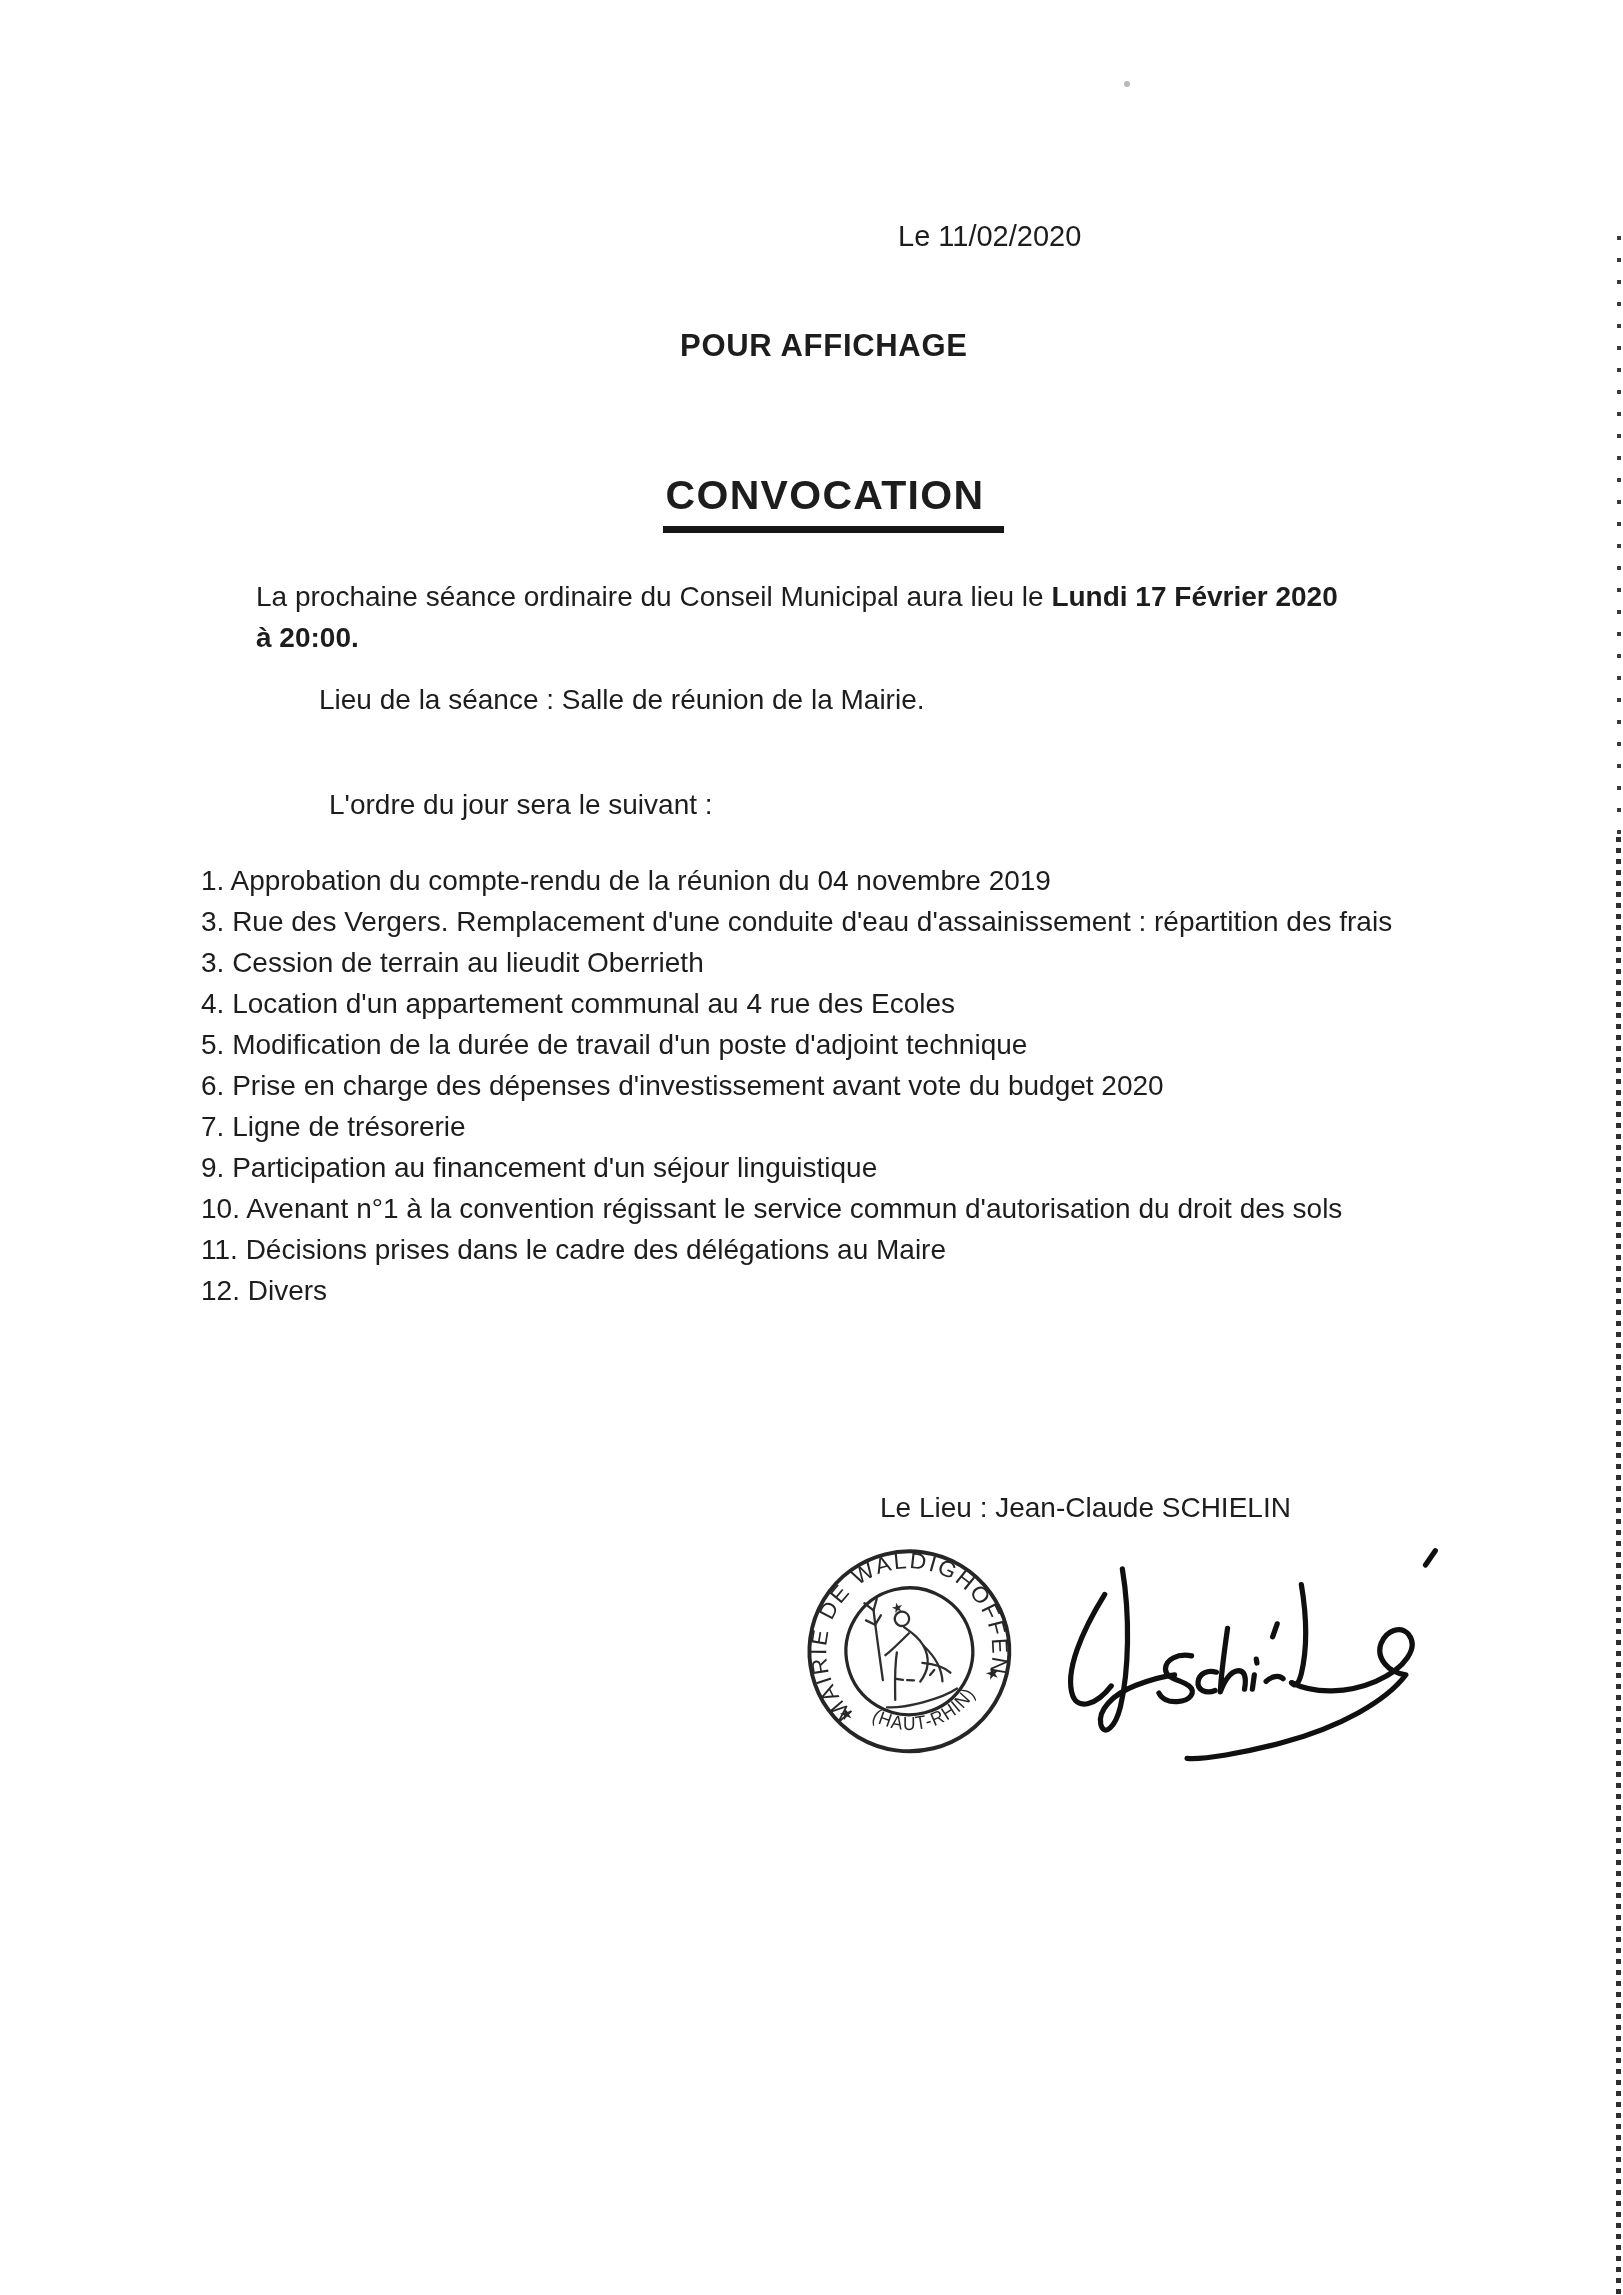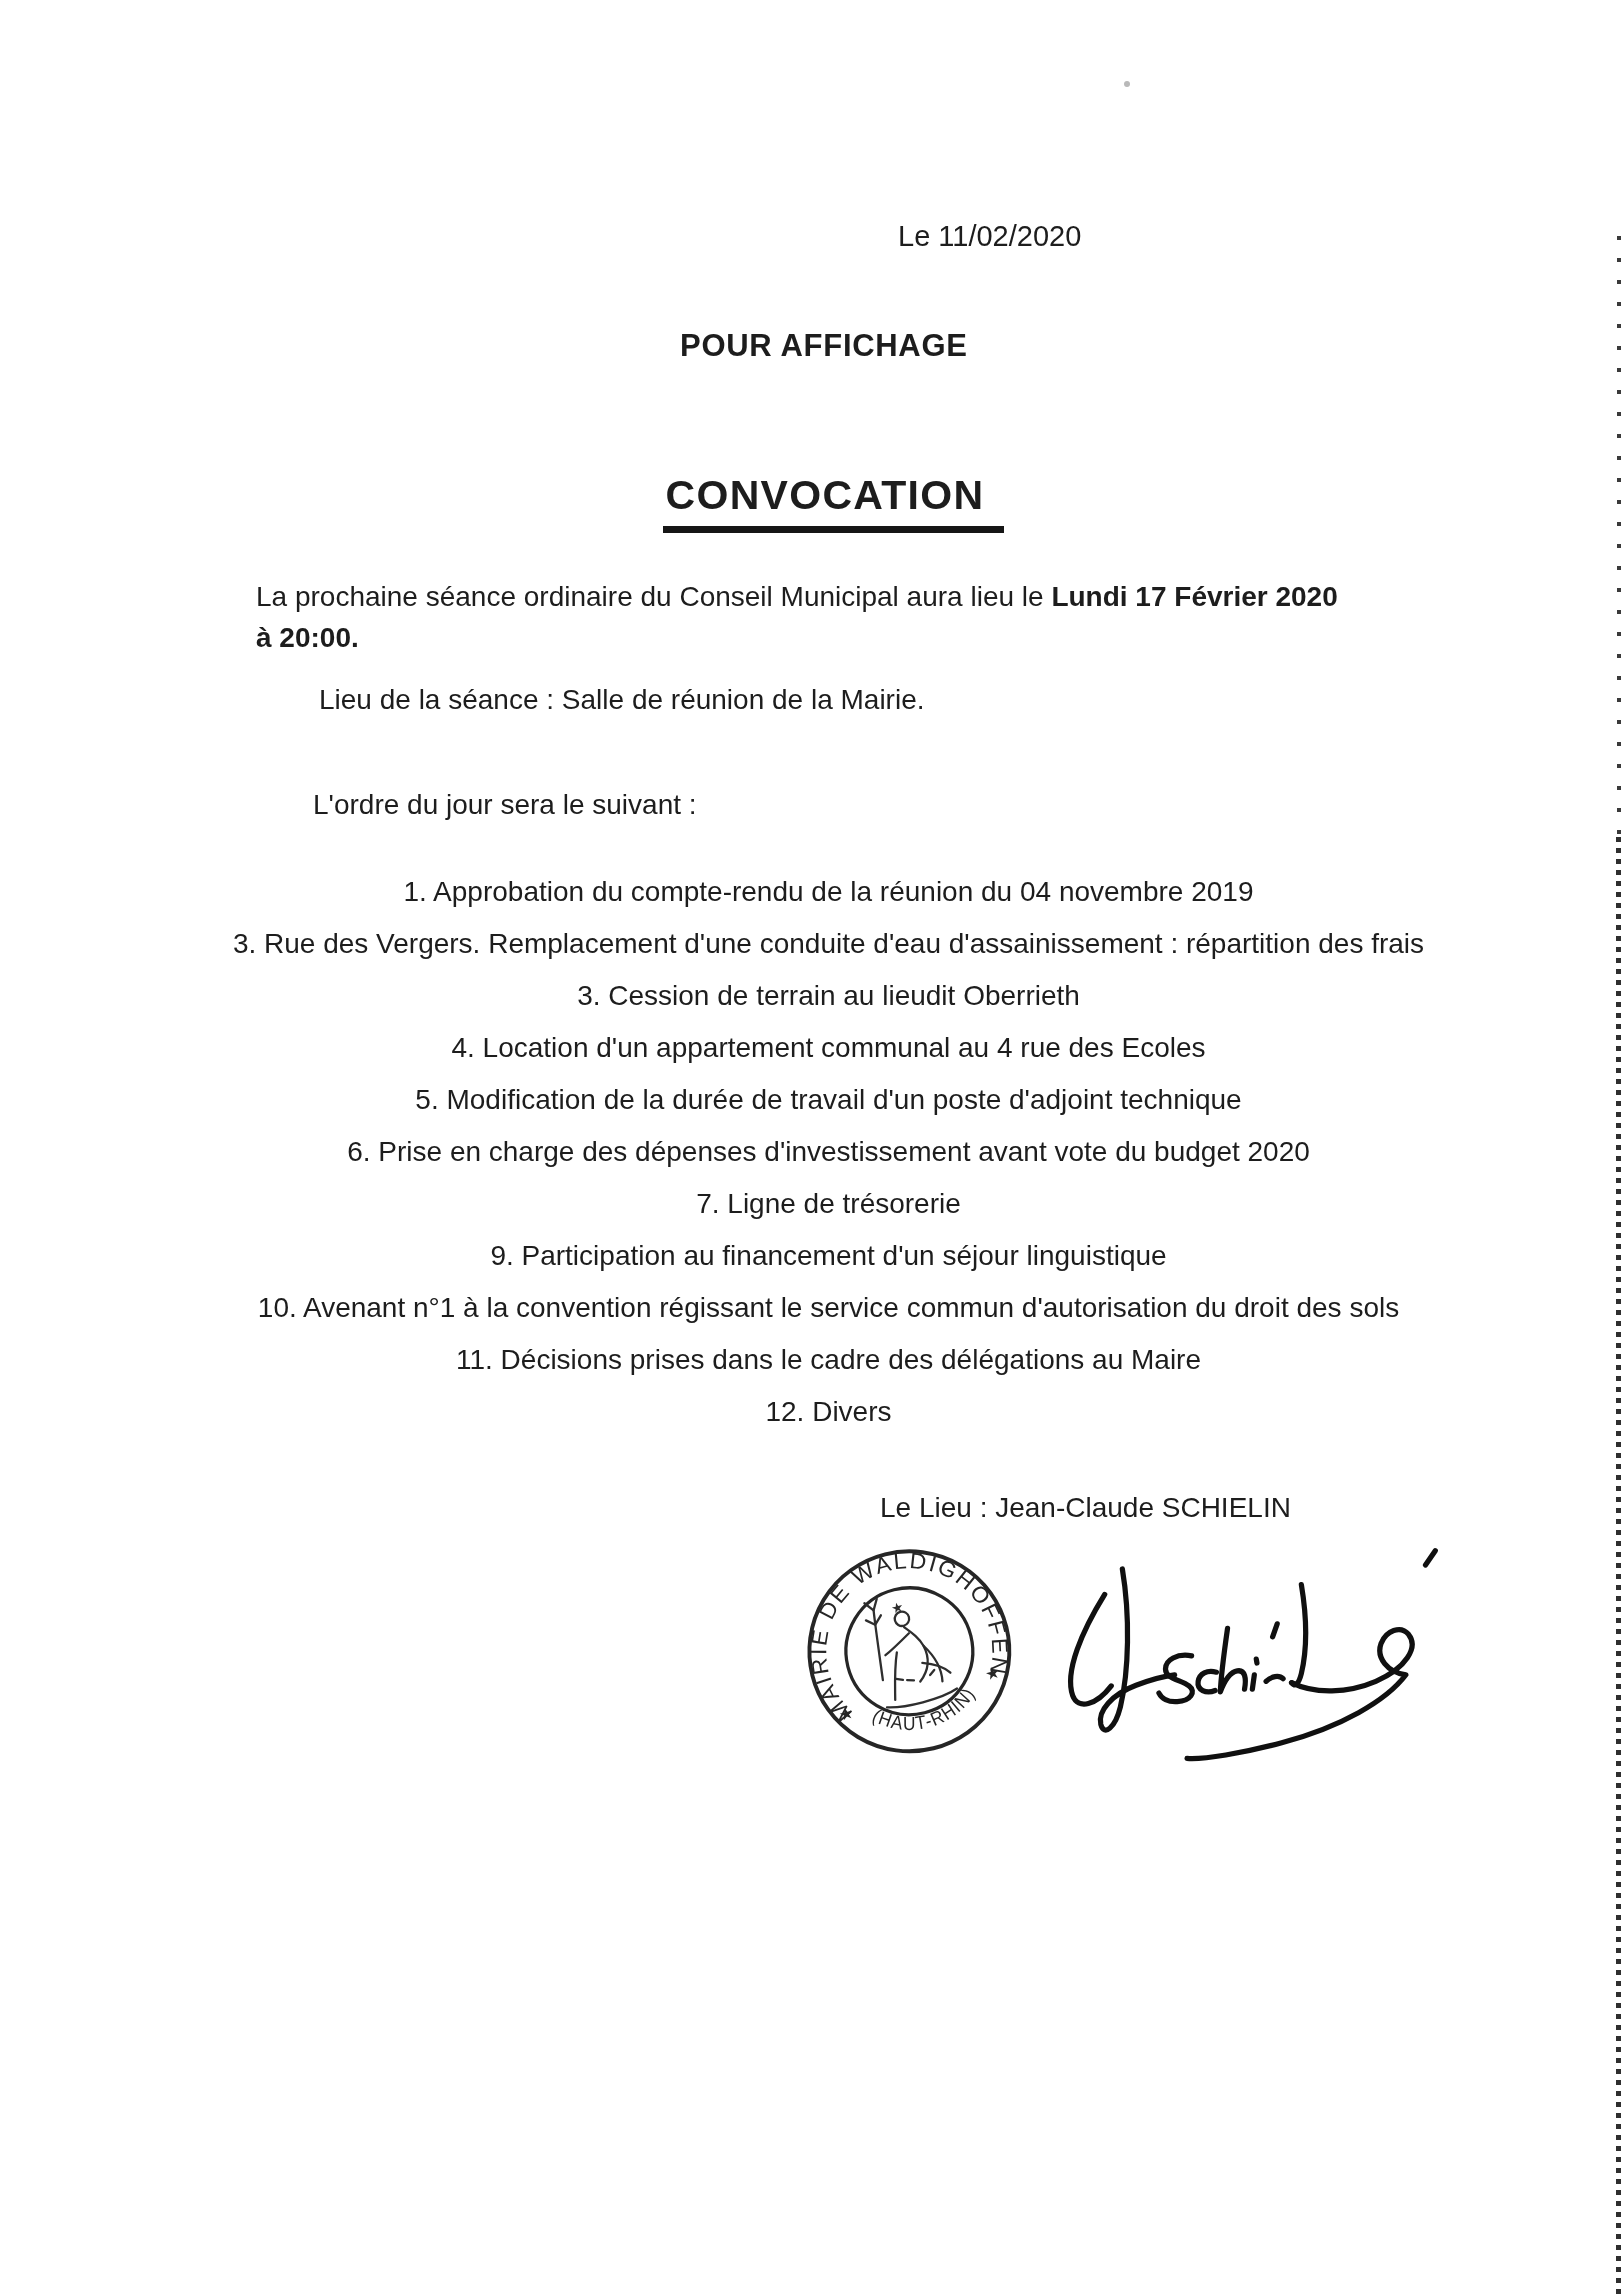--- a/index.html
+++ b/index.html
@@ -18,23 +18,23 @@
   .doc-title{
     display:inline-block;
     font-size:41px;font-weight:bold;letter-spacing:1.3px;
     border-bottom:7.2px solid #161616;
     padding:0 19.6px 6.5px 2.6px;
     white-space:nowrap;
     margin-top:48px;
   }
   .intro{position:absolute;left:256px;top:576px;width:1223px;margin:0;font-size:28px;line-height:41px;}
   .lieu-line{position:absolute;left:319px;top:684px;font-size:28px;white-space:nowrap;}
-  .ordre-line{position:absolute;left:313px;top:789px;font-size:28px;white-space:nowrap;}
+  .ordre-line{position:absolute;left:329px;top:789px;font-size:28px;white-space:nowrap;}
   .agenda{position:absolute;left:197px;top:858px;width:1263px;font-size:28px;line-height:37px;}
-  .agenda-item{margin:15px;text-align:center;}
+  .agenda-item{margin:4px;}
   .signatory{position:absolute;left:880px;top:1492px;font-size:28px;white-space:nowrap;}
   .sig-area{position:absolute;left:739px;top:1518px;width:785px;height:294px;}
   .stamp-ring{fill:none;stroke:#262626;stroke-width:6;}
   .stamp-ring.inner{stroke-width:5;}
   .stamp-text{font-size:34px;letter-spacing:3px;fill:#262626;}
   .stamp-text.small{font-size:29px;letter-spacing:2px;}
   .stamp-star{font-size:25px;fill:#262626;}
   .figure path{fill:none;stroke:#2e2e2e;stroke-width:3.5;stroke-linecap:round;}
   .figure circle{fill:none;stroke:#2e2e2e;stroke-width:3.5;}
   .figure text{font-size:21px;fill:#2e2e2e;}

